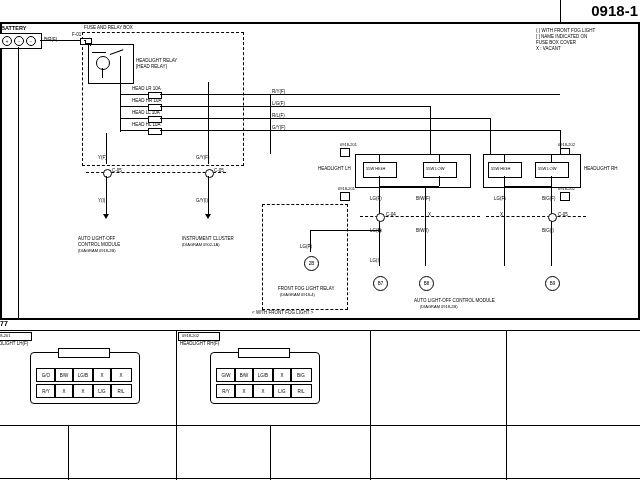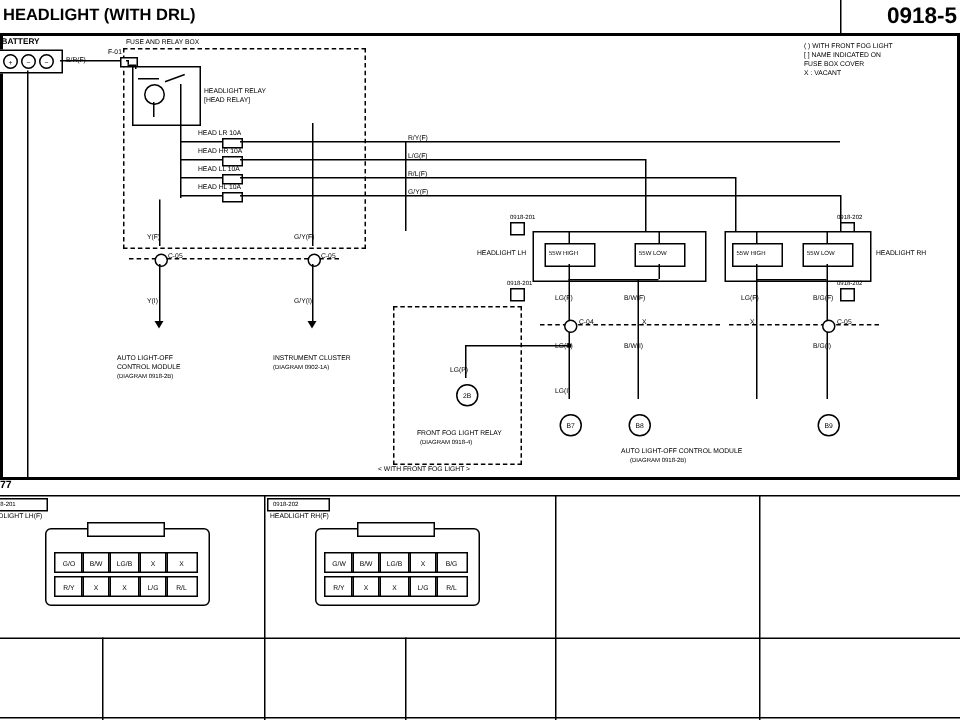--- a/index.html
+++ b/index.html
@@ -29,23 +29,22 @@
   .arrowdn{position:absolute;width:0;height:0;border-left:3px solid transparent;border-right:3px solid transparent;border-top:5px solid #000;}
   .dot{position:absolute;width:3px;height:3px;background:#000;border-radius:50%;}
   .legend{position:absolute;font-size:4.5px;line-height:6px;}
 </style>
 </head>
 <body>
 
 <div id="root">
 
   <div class="hdr">
-    <div class="hdrtitle">HEADLIGHT (WITH DRL)</div>
     <div class="hdrdiv"></div>
-    <div class="hdrnum">0918-5</div>
+    <div class="hdrnum">0918-1</div>
   </div>
 
   <div class="ln v2" style="left:0;top:22px;height:298px;"></div>
   <div class="ln v2" style="left:638px;top:22px;height:298px;"></div>
   <div class="ln h2" style="left:0;top:318px;width:640px;"></div>
 
   <div class="legend" style="left:536px;top:28px;">
     <div>( ) WITH FRONT FOG LIGHT</div>
     <div>[ ] NAME INDICATED ON</div>
     <div>     FUSE BOX COVER</div>

